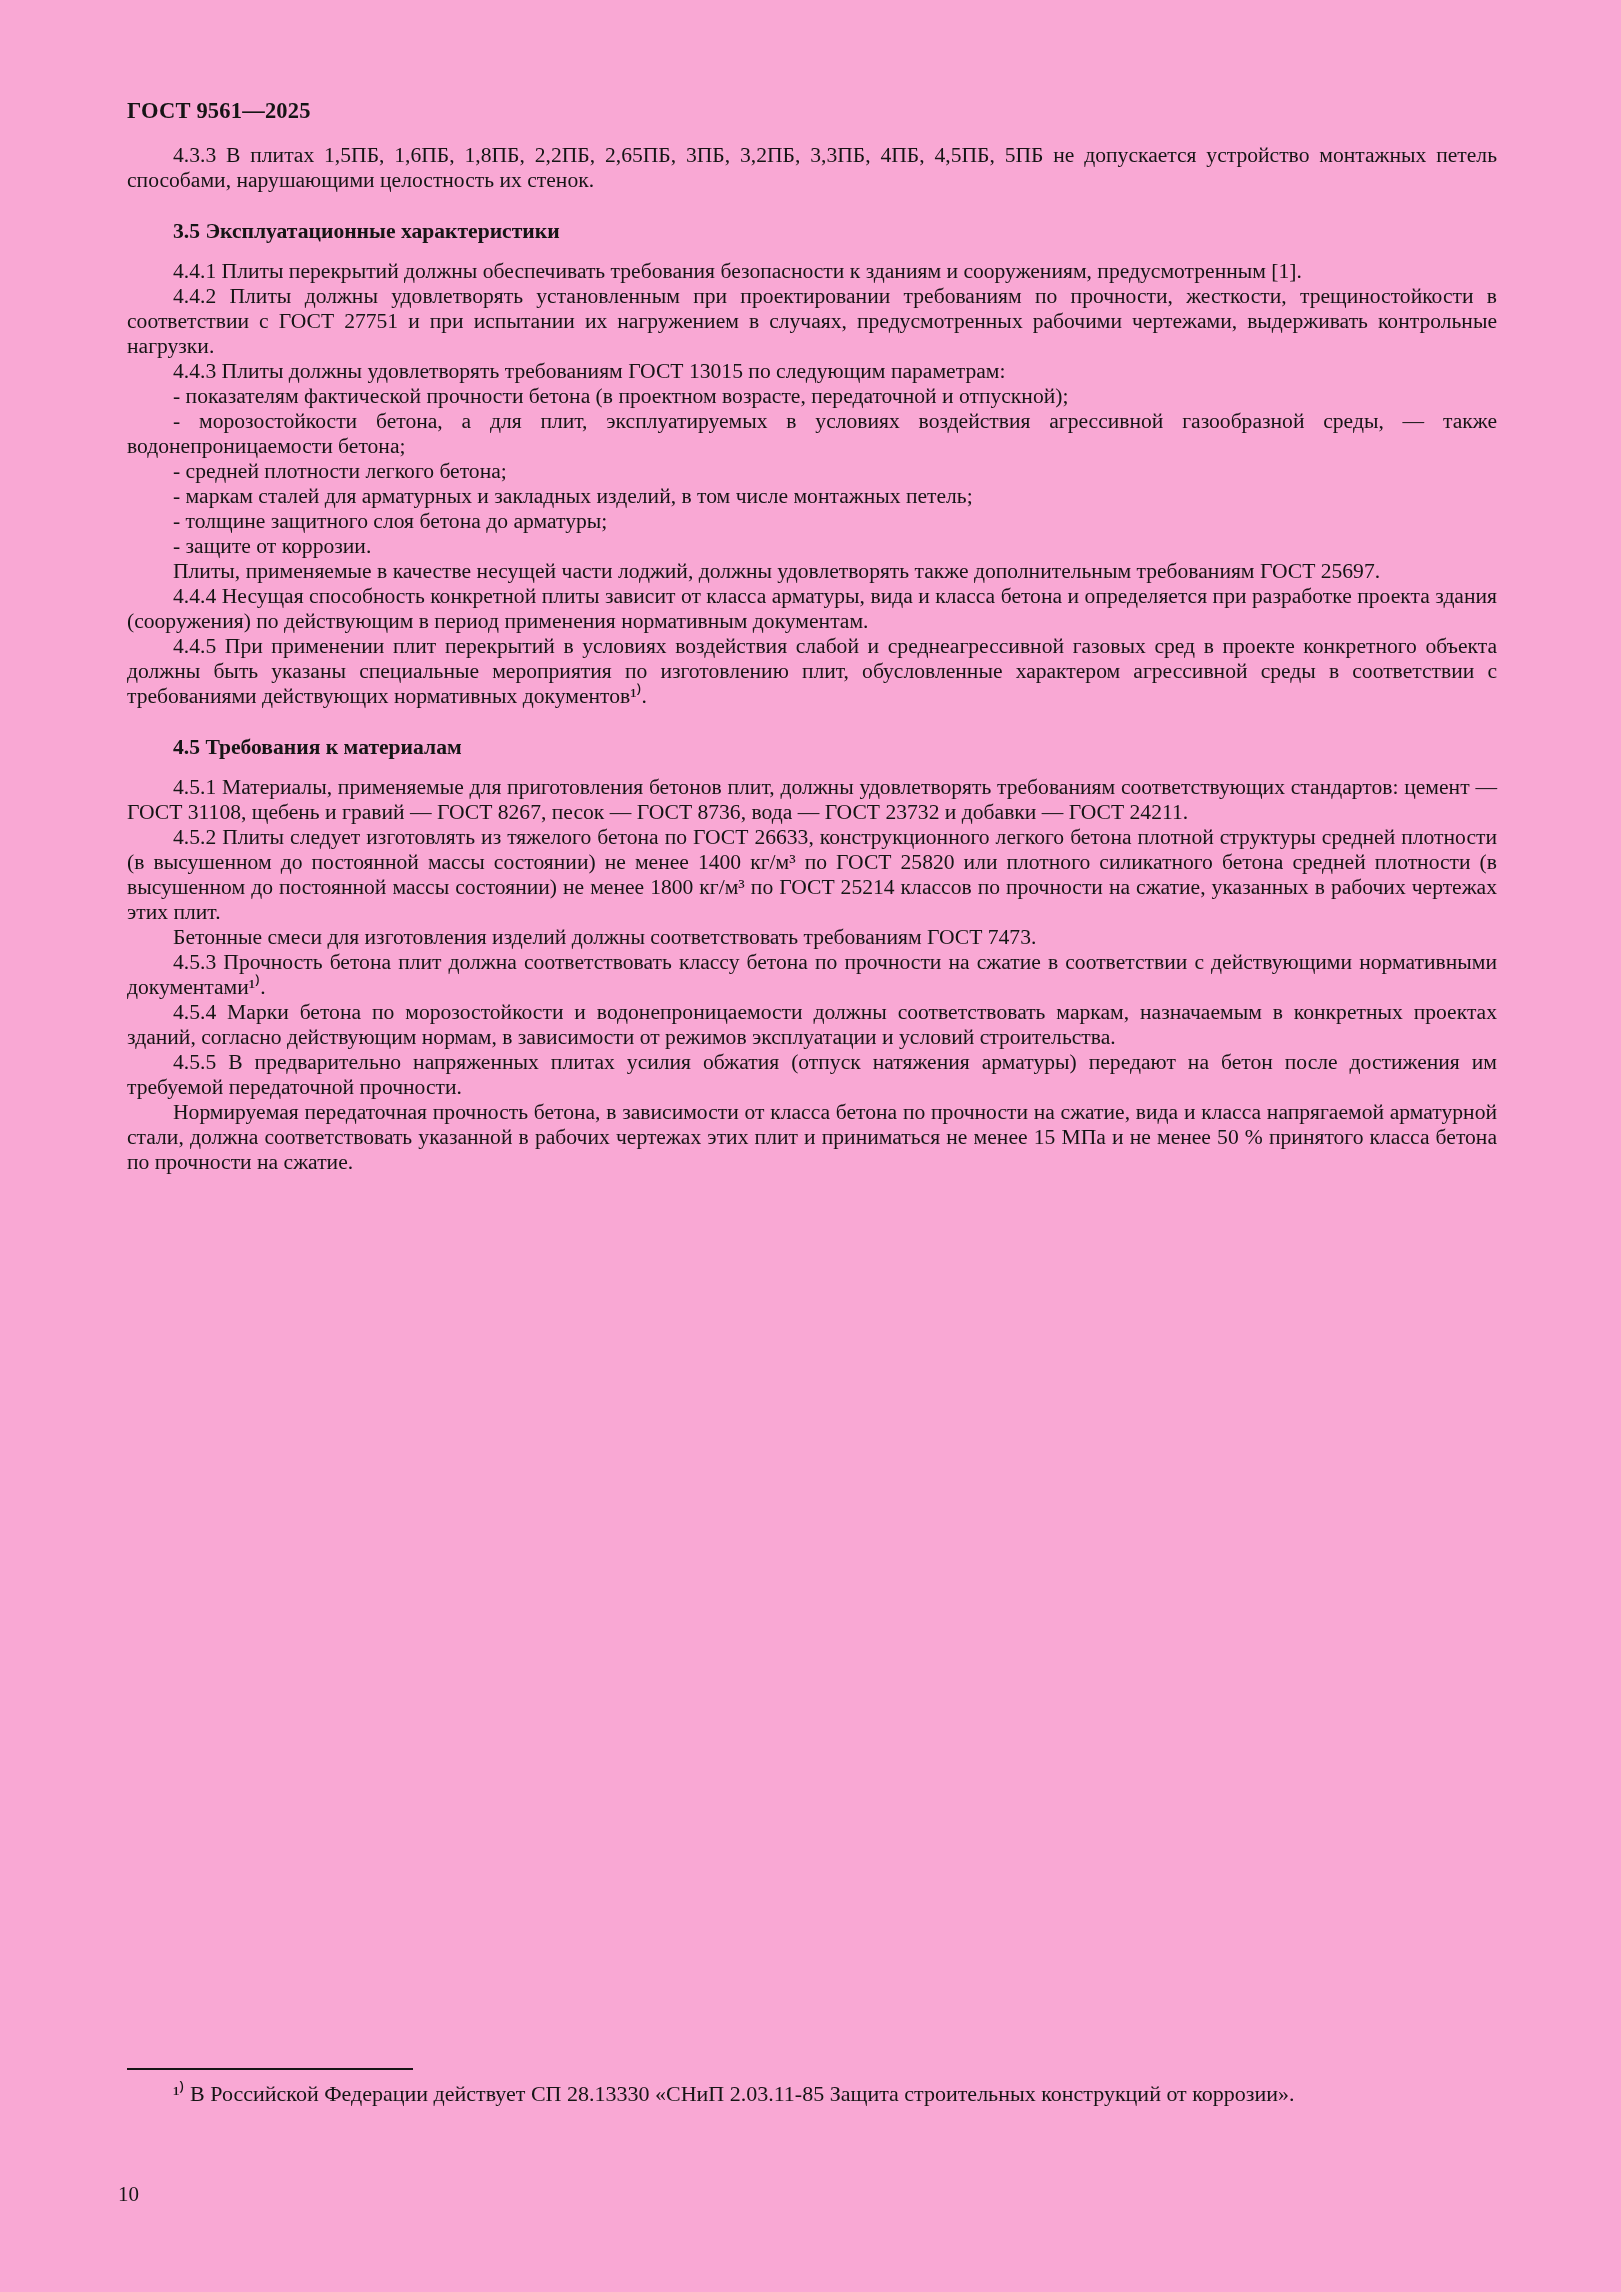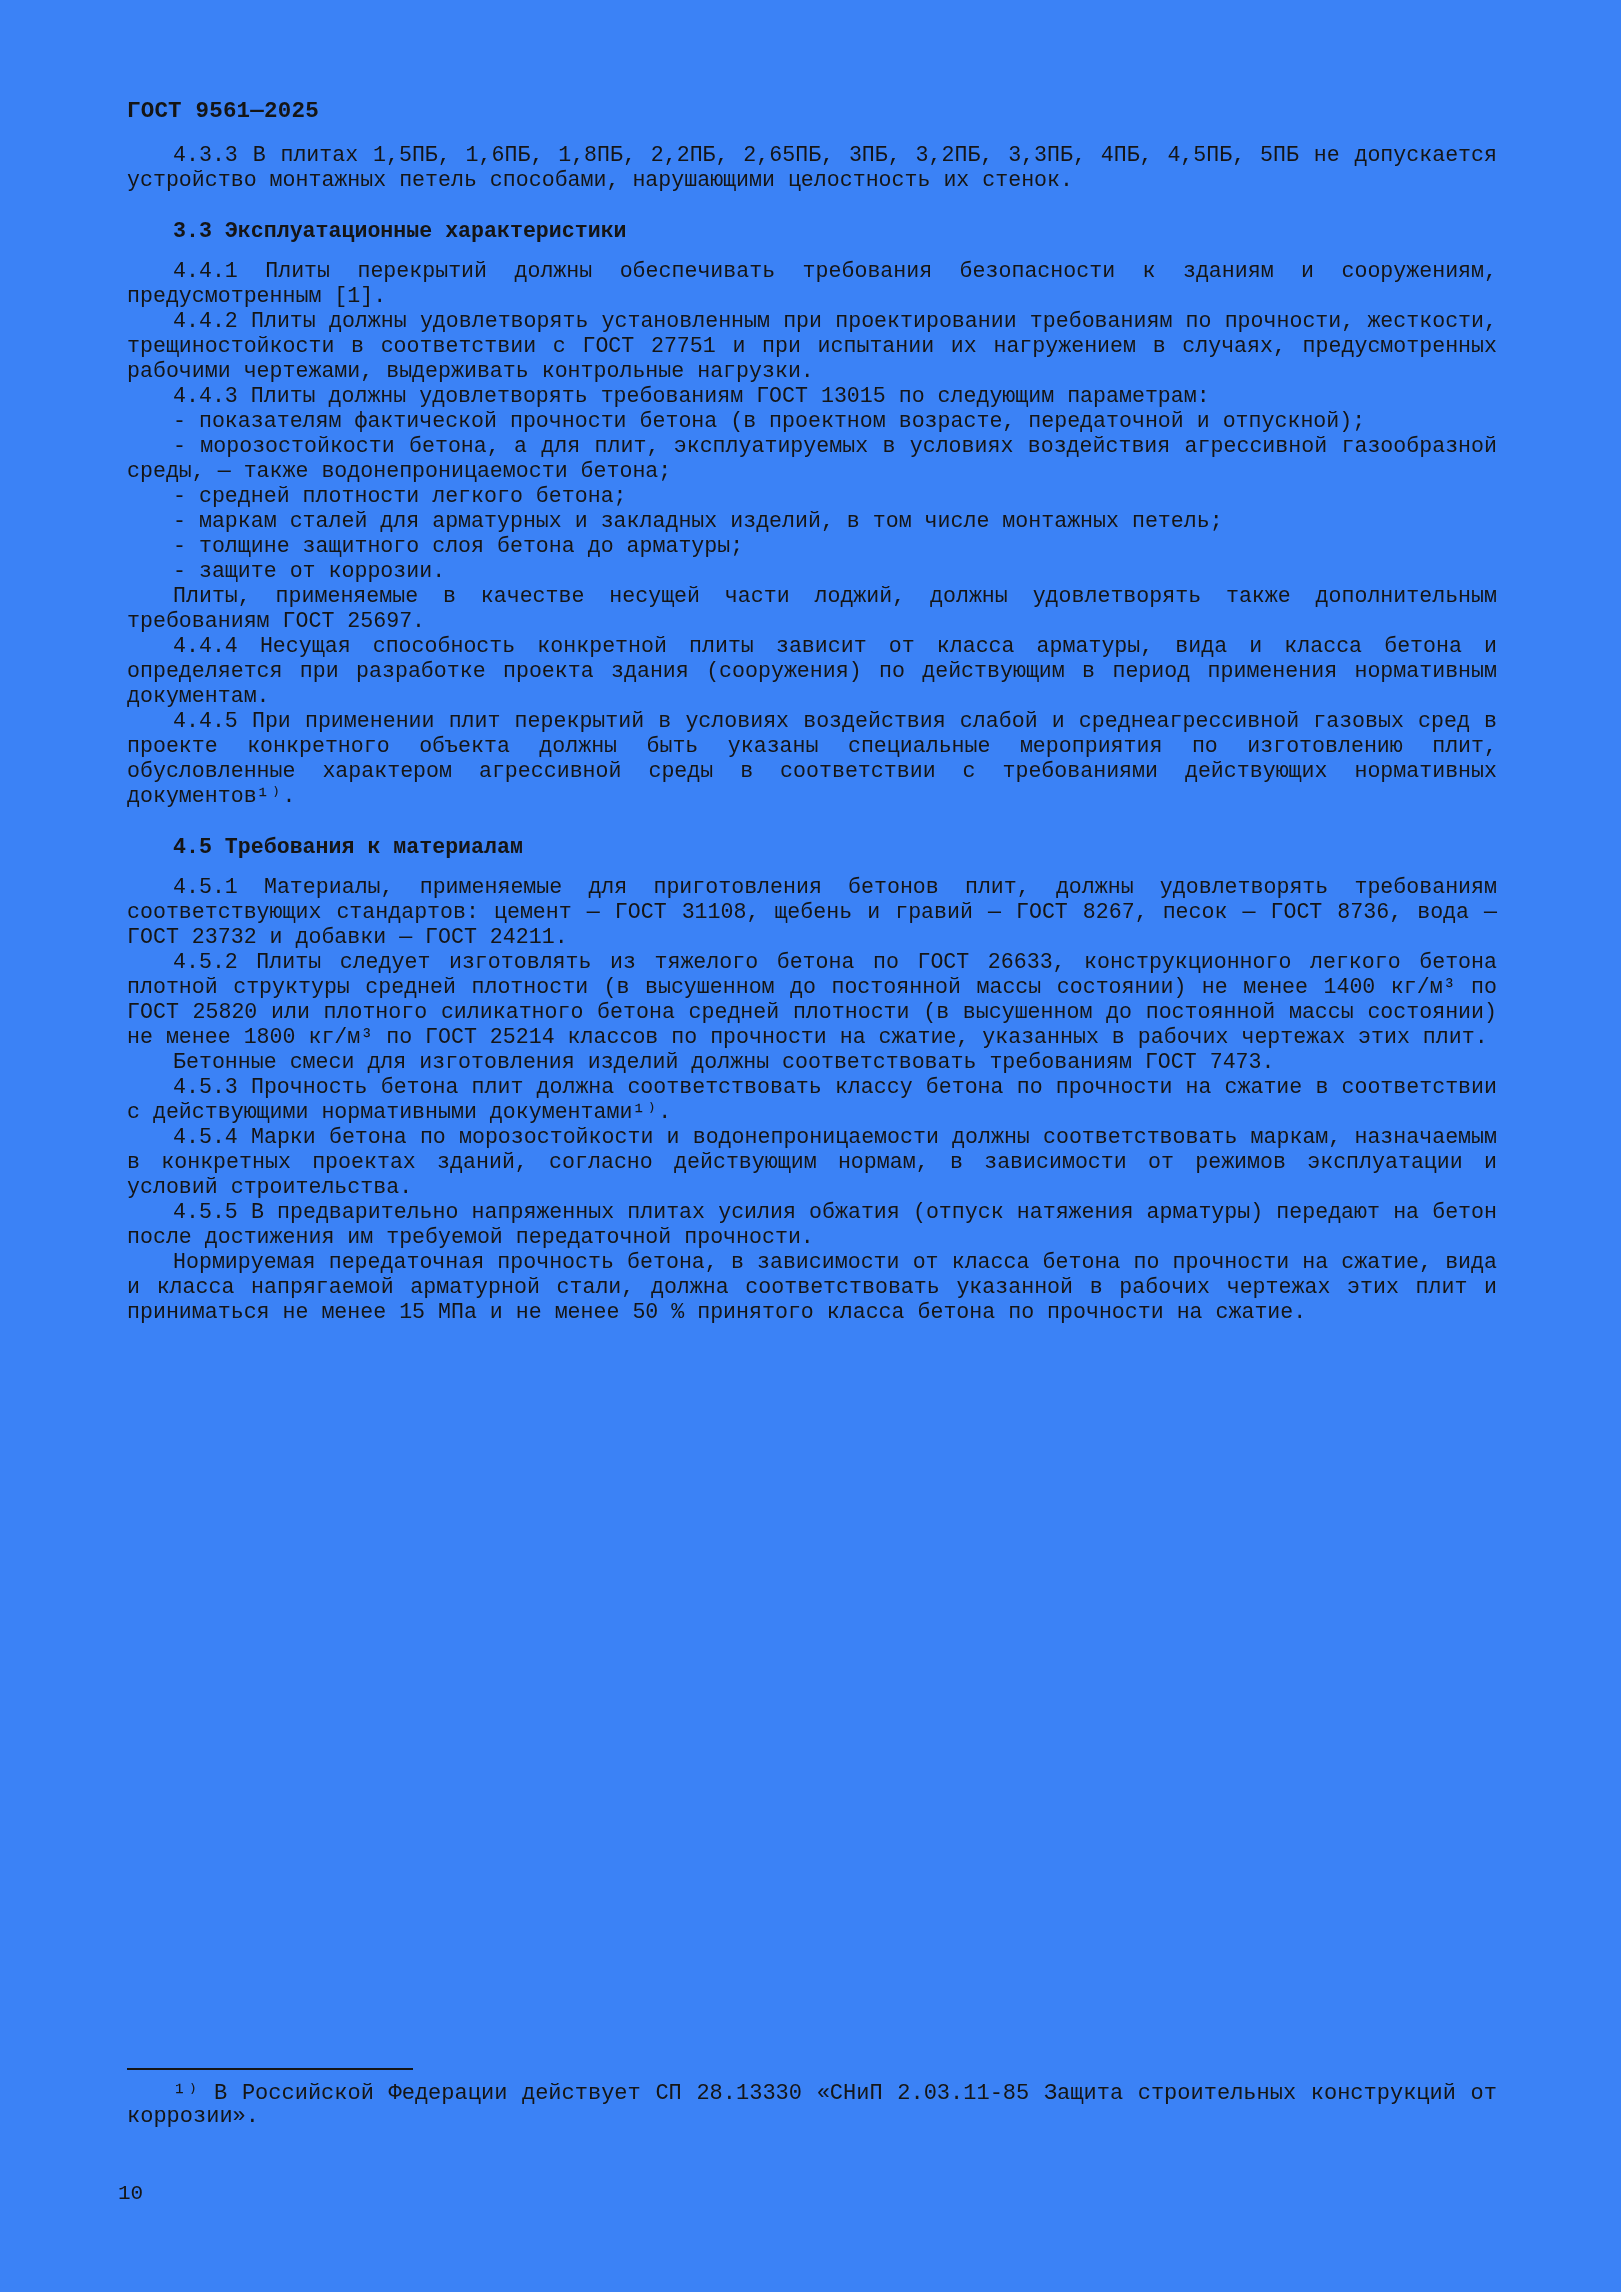--- a/index.html
+++ b/index.html
@@ -4,22 +4,22 @@
 <style>
   html, body {
     margin: 0;
     padding: 0;
     background: #ffffff;
   }
   .page {
     position: relative;
     width: 1621px;
     height: 2293px;
-    background: #3b82f6;
-    font-family: Liberation Mono, monospace;
+    background: #f9a8d4;
+    font-family: Liberation Serif, serif;
     color: #151515;
     overflow: hidden;
   }
   .doc-header {
     position: absolute;
     left: 127px;
     top: 98px;
     font-size: 22.5px;
     font-weight: 700;
     letter-spacing: 0.2px;
@@ -77,21 +77,21 @@
 </style>
 </head>
 <body>
 
 <div class="page">
 
   <div class="doc-header">ГОСТ 9561—2025</div>
 
   <div class="doc-body">
     <p class="para">4.3.3 В плитах 1,5ПБ, 1,6ПБ, 1,8ПБ, 2,2ПБ, 2,65ПБ, 3ПБ, 3,2ПБ, 3,3ПБ, 4ПБ, 4,5ПБ, 5ПБ не допускается устройство монтажных петель способами, нарушающими целостность их стенок.</p>
-    <h2 class="heading">3.3 Эксплуатационные характеристики</h2>
+    <h2 class="heading">3.5 Эксплуатационные характеристики</h2>
     <p class="para">4.4.1 Плиты перекрытий должны обеспечивать требования безопасности к зданиям и сооружениям, предусмотренным [1].</p>
     <p class="para">4.4.2 Плиты должны удовлетворять установленным при проектировании требованиям по прочности, жесткости, трещиностойкости в соответствии с ГОСТ 27751 и при испытании их нагружением в случаях, предусмотренных рабочими чертежами, выдерживать контрольные нагрузки.</p>
     <p class="para">4.4.3 Плиты должны удовлетворять требованиям ГОСТ 13015 по следующим параметрам:</p>
     <p class="para">- показателям фактической прочности бетона (в проектном возрасте, передаточной и отпускной);</p>
     <p class="para">- морозостойкости бетона, а для плит, эксплуатируемых в условиях воздействия агрессивной газообразной среды, — также водонепроницаемости бетона;</p>
     <p class="para">- средней плотности легкого бетона;</p>
     <p class="para">- маркам сталей для арматурных и закладных изделий, в том числе монтажных петель;</p>
     <p class="para">- толщине защитного слоя бетона до арматуры;</p>
     <p class="para">- защите от коррозии.</p>
     <p class="para">Плиты, применяемые в качестве несущей части лоджий, должны удовлетворять также дополнительным требованиям ГОСТ 25697.</p>

